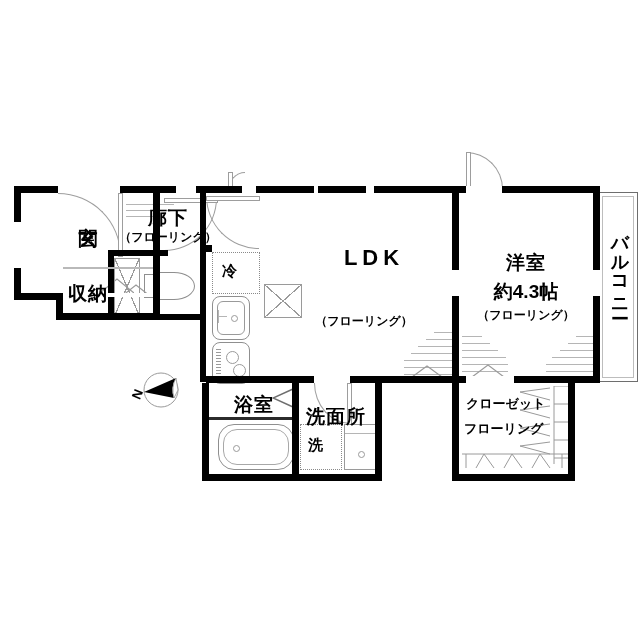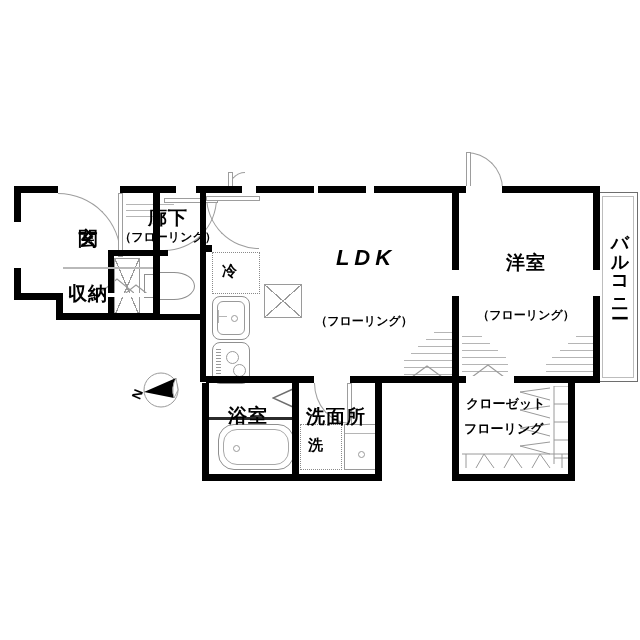--- a/index.html
+++ b/index.html
@@ -337,27 +337,28 @@
     </svg>
   </div>
 
   <div class="lbl t-room ctr" style="left:88px;top:212px;writing-mode:vertical-rl;text-orientation:upright;letter-spacing:2px;transform:translateX(-50%);">玄関</div>
 
   <div class="lbl t-room ctr" style="left:88px;top:281px;">収納</div>
 
   <div class="lbl t-room ctr" style="left:168px;top:205px;">廊下</div>
   <div class="lbl t-floor ctr" style="left:168px;top:229px;">（フローリング）</div>
 
-  <div class="lbl t-big ctr" style="left:366px;top:245px;font-style:italic;">LDK</div>
+  <div class="lbl t-big ctr" style="left:374px;top:245px;">LDK</div>
   <div class="lbl t-floor ctr" style="left:364px;top:313px;">（フローリング）</div>
 
   <div class="lbl t-room ctr" style="left:526px;top:250px;">洋室</div>
+  <div class="lbl t-num ctr" style="left:526px;top:279px;">約4.3帖</div>
   <div class="lbl t-floor ctr" style="left:526px;top:307px;">（フローリング）</div>
 
-  <div class="lbl t-room ctr" style="left:248px;top:392px;margin-top:11px;">浴室</div>
+  <div class="lbl t-room ctr" style="left:254px;top:392px;">浴室</div>
 
   <div class="lbl t-room ctr" style="left:336px;top:404px;">洗面所</div>
 
   <div class="lbl t-wic" style="left:466px;top:395px;">クローゼット</div>
   <div class="lbl t-wic" style="left:464px;top:420px;">フローリング</div>
 
   <div class="vlbl t-room" style="left:608px;top:222px;font-size:18px;font-weight:700;">バルコニー</div>
 
   <div class="compass" style="left:130px;top:368px;width:50px;height:48px;">
     <svg width="50" height="48" viewBox="0 0 50 48">

